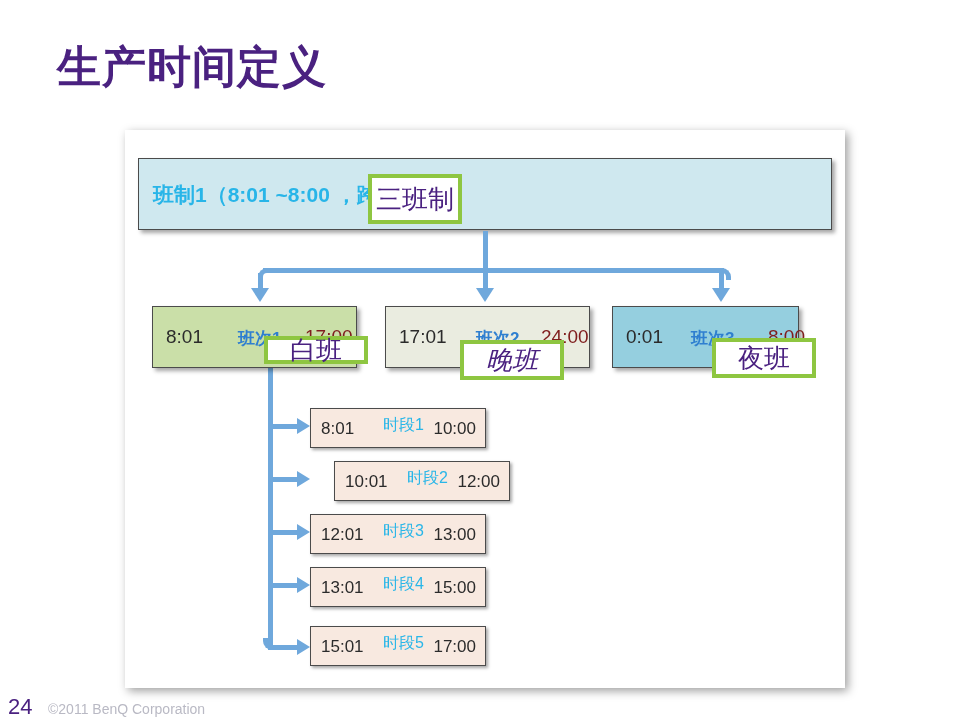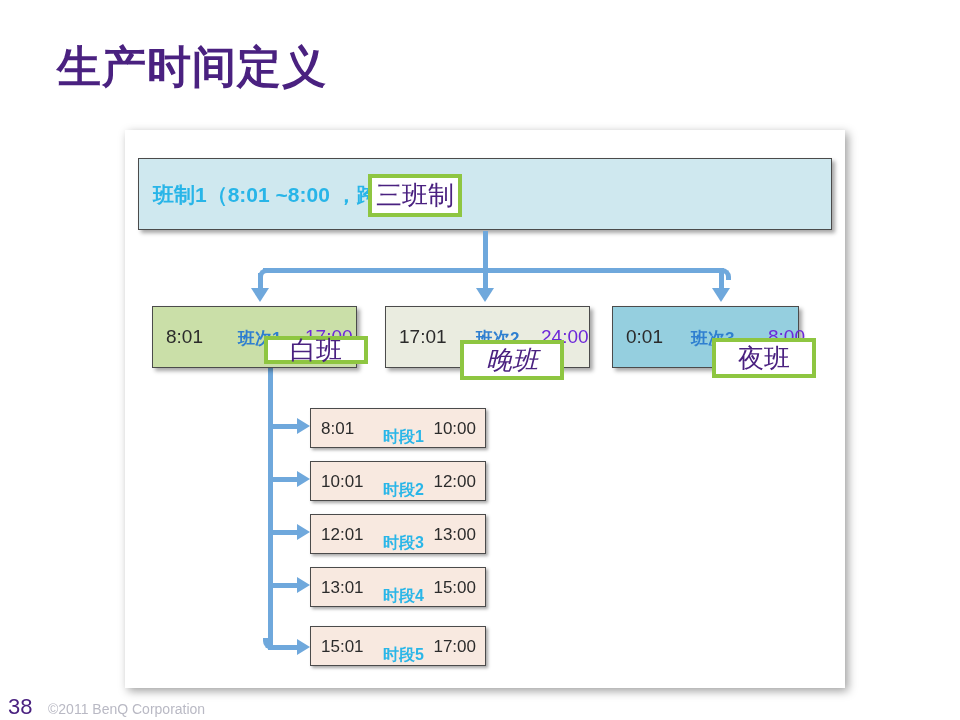--- a/index.html
+++ b/index.html
@@ -74,37 +74,37 @@
   .shift-box .t-start{
     position:absolute;left:13px;top:19px;
     font-size:19px;color:#2b2b2b;white-space:nowrap;
   }
   .shift-box .t-name{
     position:absolute;top:20px;
     font-size:17px;font-weight:bold;color:#2f7fd0;white-space:nowrap;
   }
   .shift-box .t-end{
     position:absolute;top:19px;
-    font-size:19px;color:#6d28d9;white-space:nowrap;
+    font-size:19px;color:#7f1d1d;white-space:nowrap;
   }
   
   .period-box{
     position:absolute;left:310px;width:176px;height:40px;
     background:#f8e9e0;
     border:1px solid #4b4b4b;
     box-shadow:2px 2px 3px rgba(0,0,0,.35);
     box-sizing:border-box;
   }
   .period-box .p-start{
     position:absolute;left:10px;top:10px;
     font-size:17px;color:#2b2b2b;white-space:nowrap;
   }
   .period-box .p-name{
-    position:absolute;left:72px;top:18px;
-    font-size:16px;font-weight:bold;color:#29b6e8;white-space:nowrap;
+    position:absolute;left:72px;top:6px;
+    font-size:16px;font-weight:normal;color:#29b6e8;white-space:nowrap;
   }
   .period-box .p-end{
     position:absolute;right:9px;top:10px;
     font-size:17px;color:#2b2b2b;white-space:nowrap;
   }
   
   .annot{
     position:absolute;background:#ffffff;
     border:4px solid #8ec641;
     box-sizing:border-box;
@@ -175,40 +175,40 @@
   <span class="t-start">0:01</span>
   <span class="t-name" style="left:78px;">班次3</span>
   <span class="t-end" style="left:155px;">8:00</span>
 </div>
 
 <div class="period-box" style="top:408px;">
   <span class="p-start">8:01</span>
   <span class="p-name">时段1</span>
   <span class="p-end">10:00</span>
 </div>
-<div class="period-box" style="top:461px;">
+<div class="period-box" style="top:461px;margin-left:24px;">
   <span class="p-start">10:01</span>
   <span class="p-name">时段2</span>
   <span class="p-end">12:00</span>
 </div>
 <div class="period-box" style="top:514px;">
   <span class="p-start">12:01</span>
   <span class="p-name">时段3</span>
   <span class="p-end">13:00</span>
 </div>
 <div class="period-box" style="top:567px;">
   <span class="p-start">13:01</span>
   <span class="p-name">时段4</span>
   <span class="p-end">15:00</span>
 </div>
 <div class="period-box" style="top:626px;">
   <span class="p-start">15:01</span>
   <span class="p-name">时段5</span>
   <span class="p-end">17:00</span>
 </div>
 
-<div class="annot" style="left:368px;top:174px;width:94px;height:43px;">三班制</div>
+<div class="annot" style="left:368px;top:174px;width:94px;height:50px;">三班制</div>
 <div class="annot" style="left:264px;top:336px;width:104px;height:28px;">白班</div>
 <div class="annot" style="left:460px;top:340px;width:104px;height:40px;font-style:italic;">晚班</div>
 <div class="annot" style="left:712px;top:338px;width:104px;height:40px;">夜班</div>
 
-<div id="footer-page">38</div>
+<div id="footer-page">24</div>
 <div id="footer-copyright">©2011 BenQ Corporation</div>
 
 </body></html>

